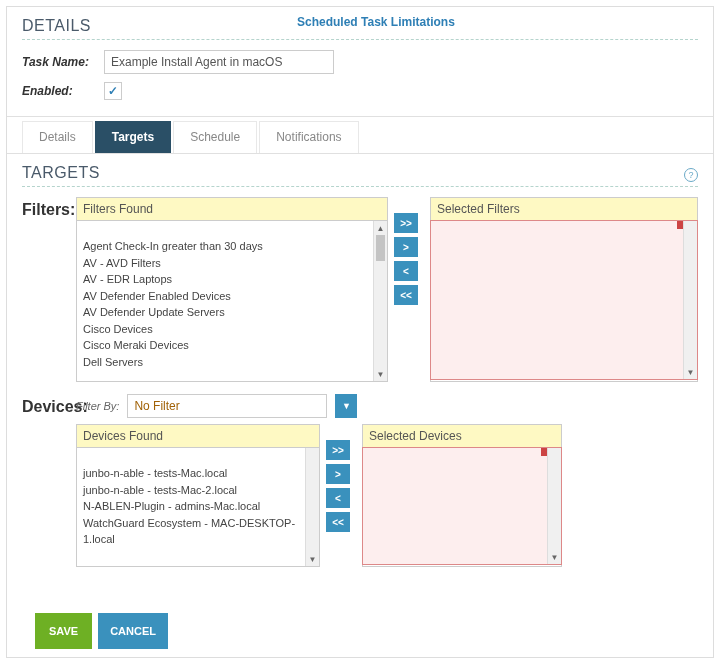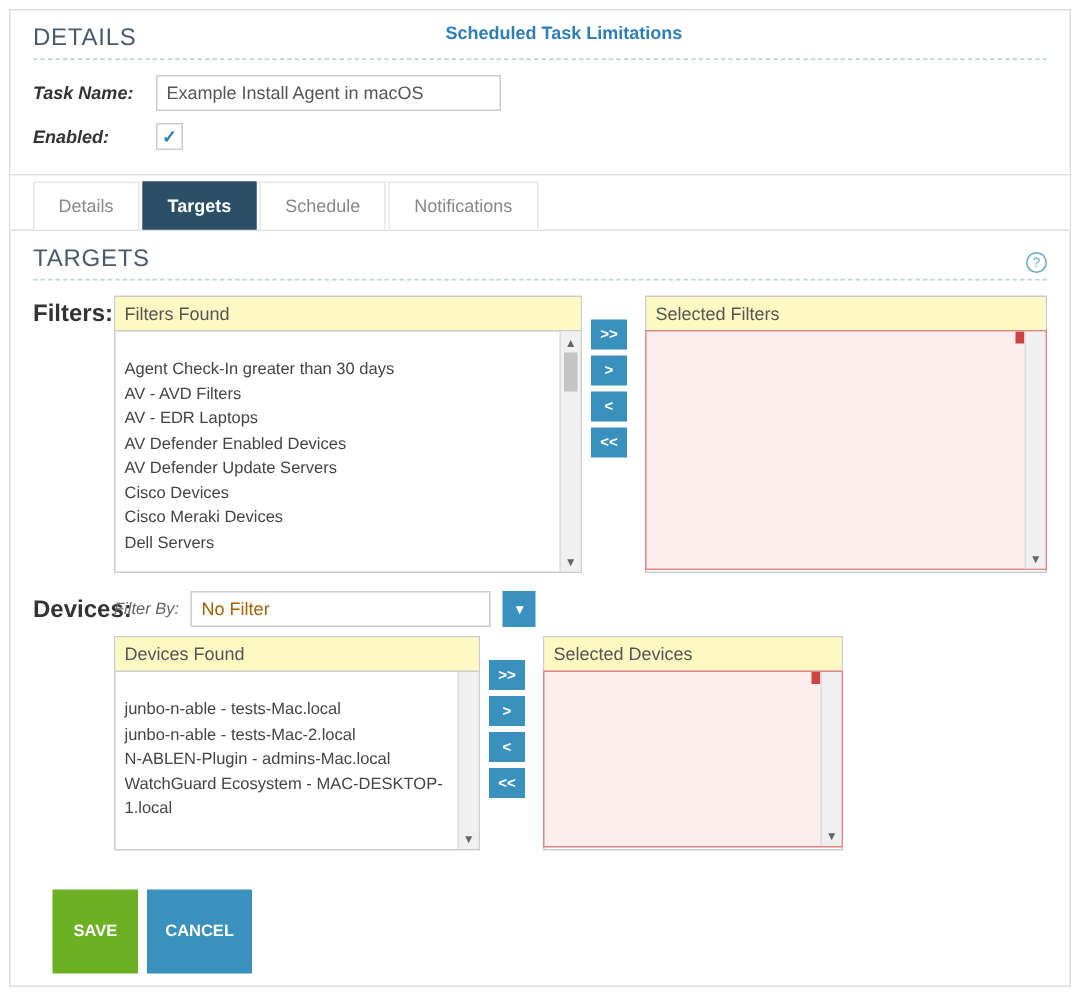--- a/index.html
+++ b/index.html
@@ -248,21 +248,21 @@
     border: none;
     padding: 6px 14px;
     font-size: 11px;
     font-weight: bold;
     cursor: pointer;
   }
   .btn-cancel {
     background: #3a91bd;
     color: #fff;
     border: none;
-    padding: 22px 12px;
+    padding: 12px 12px;
     font-size: 11px;
     font-weight: bold;
     cursor: pointer;
   }
 </style>
 </head>
 <body>
 
 <div class="outer">
 

